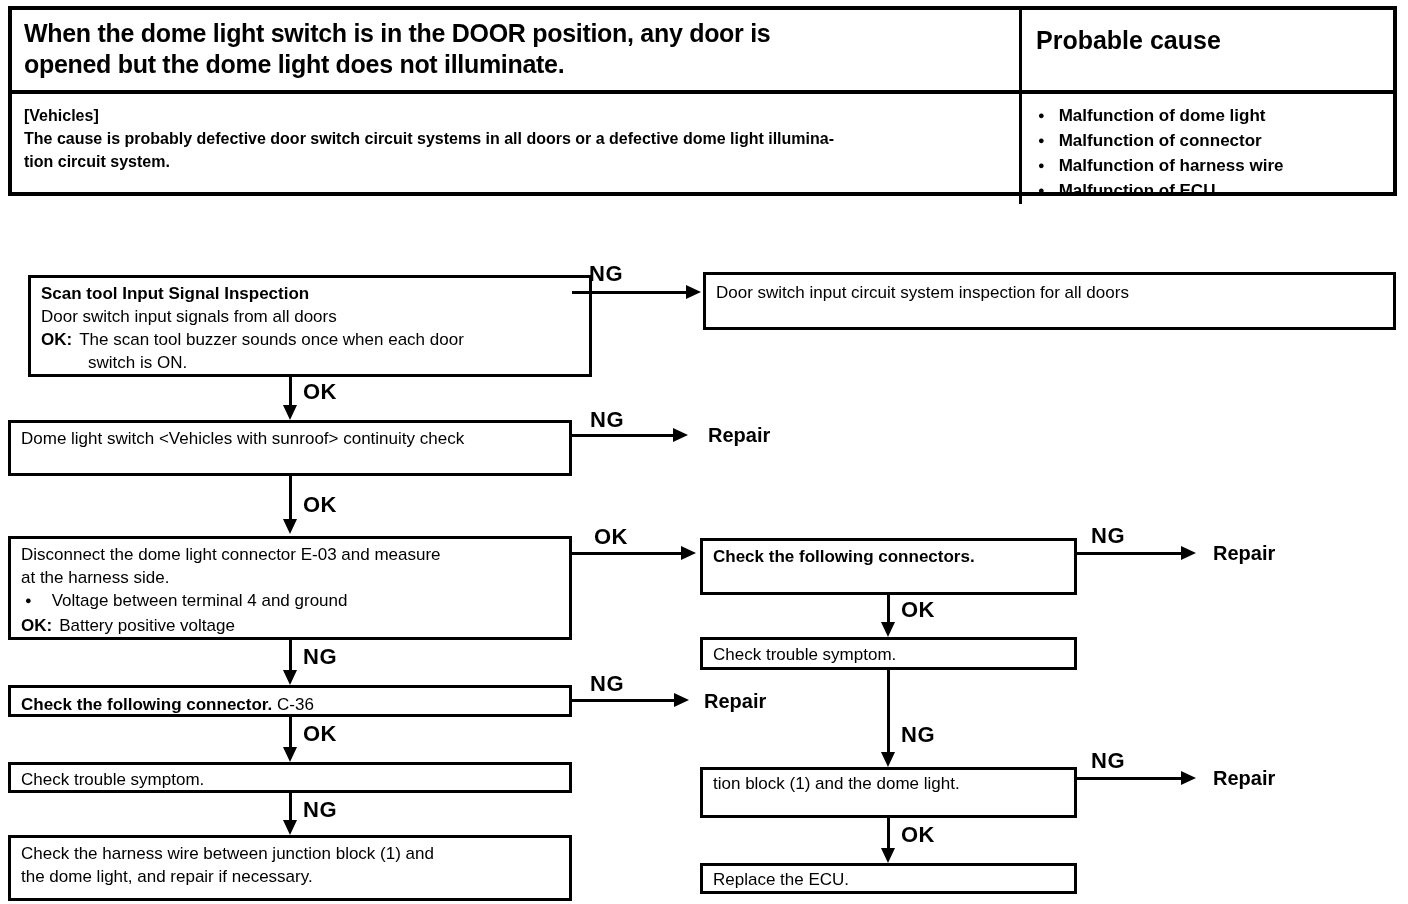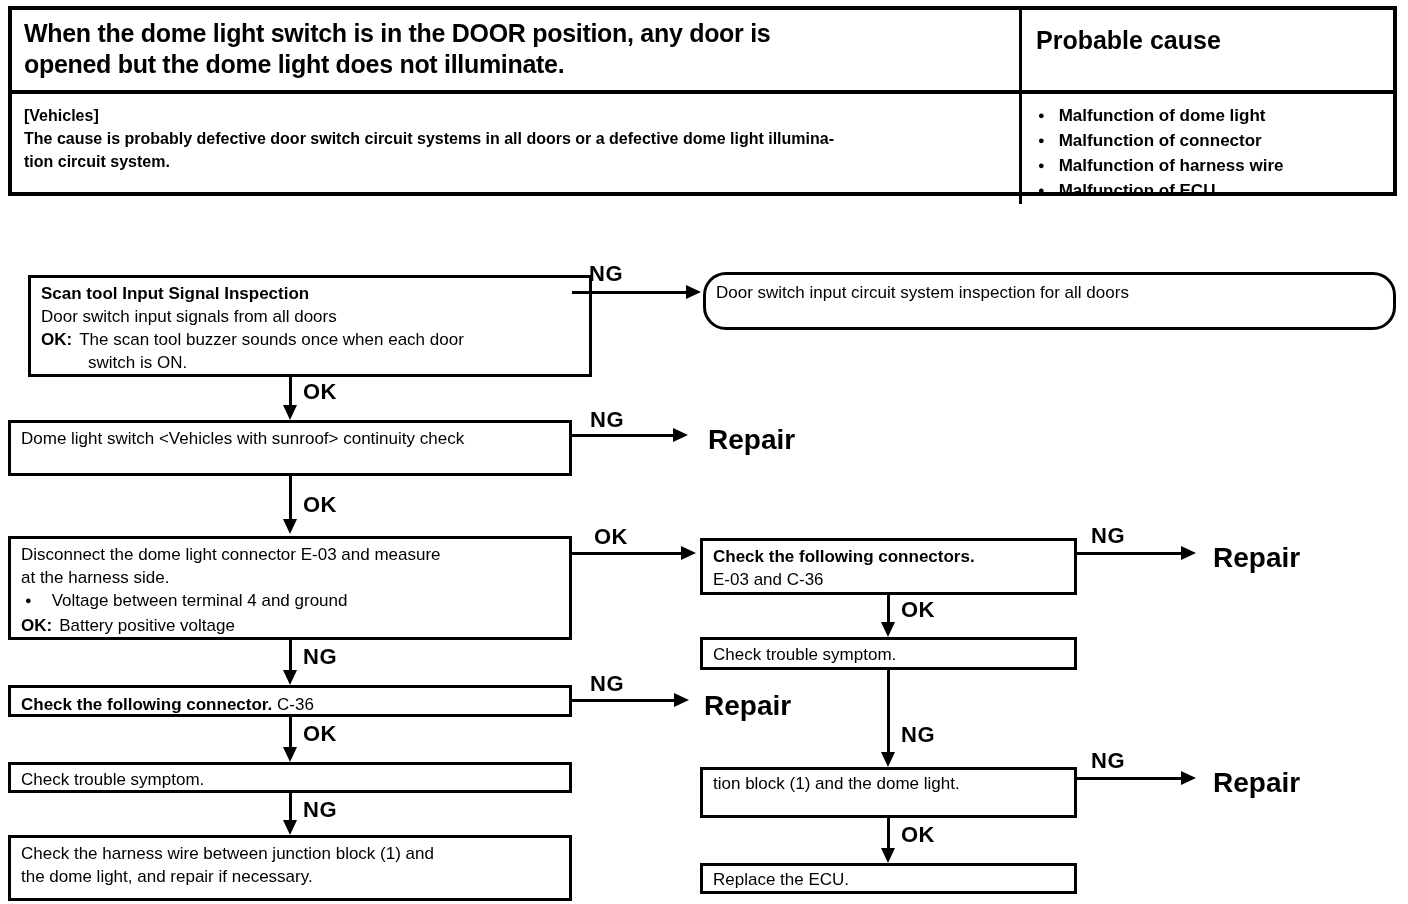--- a/index.html
+++ b/index.html
@@ -32,21 +32,21 @@
   .bulrow .bl { font-size:11px; margin-right:20px; margin-left:4px; position:relative; top:-2px; }
   .vcenter { display:flex; align-items:flex-start; padding-top:4px; padding-bottom:0; }
   
   .hline { position:absolute; height:3px; background:#000; }
   .vline { position:absolute; width:3px; background:#000; }
   .arr-r { position:absolute; width:0; height:0;
            border-top:7px solid transparent; border-bottom:7px solid transparent; border-left:15px solid #000; }
   .arr-d { position:absolute; width:0; height:0;
            border-left:7px solid transparent; border-right:7px solid transparent; border-top:15px solid #000; }
   .lbl { position:absolute; font-size:22px; font-weight:700; letter-spacing:0.5px; }
-  .repair { position:absolute; font-size:28px; font-weight:700; }
+  .repair { position:absolute; font-size:20px; font-weight:700; }
 </style>
 </head>
 <body>
 
 <div class="page">
 
   <div class="htable">
     <div class="cell c-problem">
       <div>When the dome light switch is in the DOOR position, any door is</div>
       <div>opened but the dome light does not illuminate.</div>
@@ -113,27 +113,26 @@
 
   <div class="box" style="left:8px; top:762px; width:564px; height:31px; padding-top:3px;">
     <span>Check trouble symptom.</span>
   </div>
 
   <div class="box" style="left:8px; top:835px; width:564px; height:66px;">
     <div>Check the harness wire between junction block (1) and</div>
     <div>the dome light, and repair if necessary.</div>
   </div>
 
-  <div class="box" style="left:703px; top:272px; width:693px; height:58px; padding-top:6px;border-radius:23px;">
+  <div class="box" style="left:703px; top:272px; width:693px; height:58px; padding-top:6px;">
     <span>Door switch input circuit system inspection for all doors</span>
   </div>
 
   <div class="box" style="left:700px; top:538px; width:377px; height:57px;">
     <div class="b-bold">Check the following connectors.</div>
-    <div>E-03 and C-36</div>
   </div>
 
   <div class="box" style="left:700px; top:637px; width:377px; height:33px; padding-top:3px;">
     <span>Check trouble symptom.</span>
   </div>
 
   <div class="box" style="left:700px; top:767px; width:377px; height:51px; padding-top:2px;">
     <div>tion block (1) and the dome light.</div>
   </div>
 

